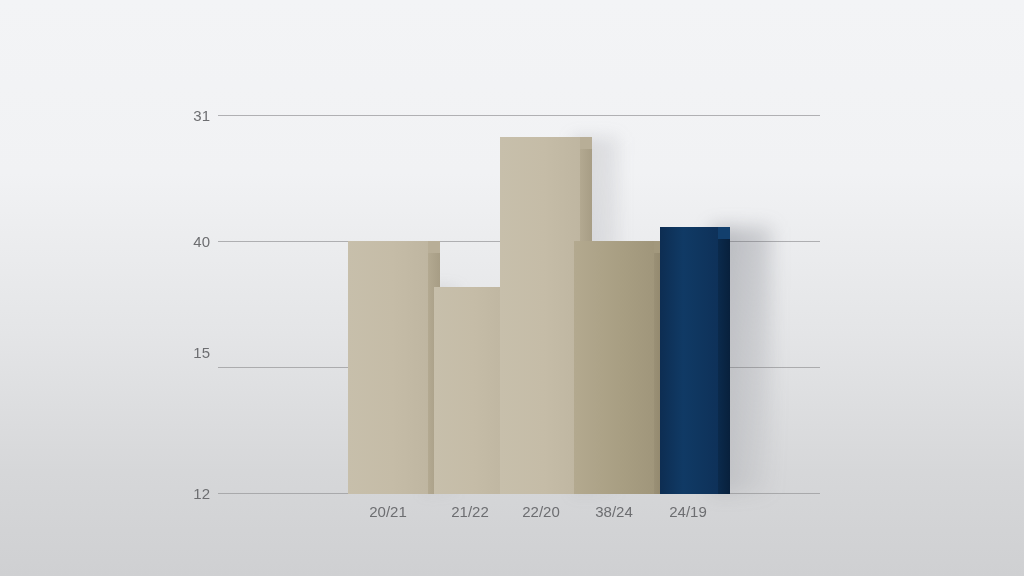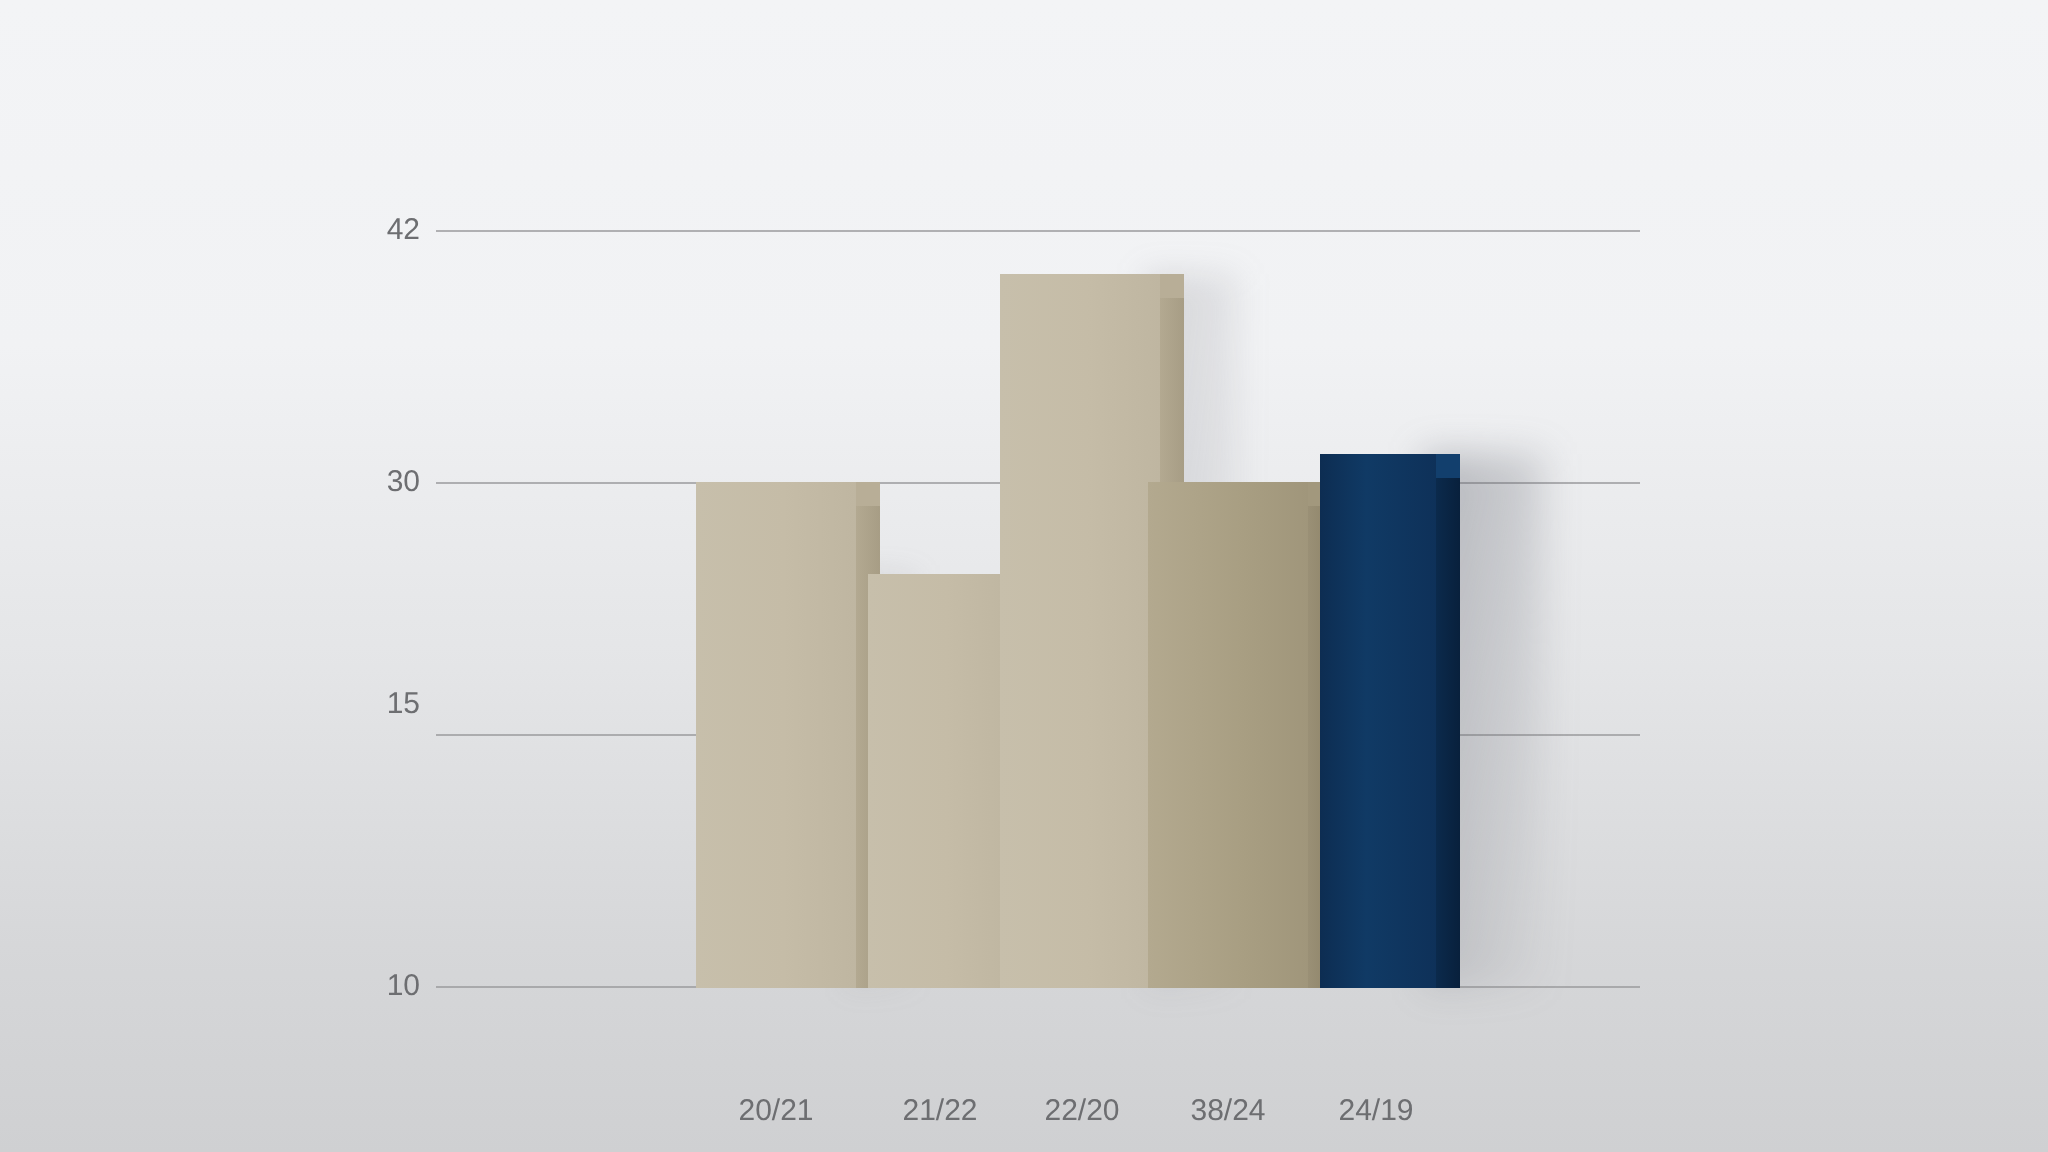--- a/index.html
+++ b/index.html
@@ -136,34 +136,33 @@
   }
   #x-axis-labels .xtick {
     position: absolute;
     top: 0;
     font-size: 15px;
     color: #6d6e71;
     text-align: center;
     font-family: "Liberation Sans", sans-serif;
     white-space: nowrap;
     transform: translateX(-50%);
-    margin-top: 44px;
   }
 </style>
 </head>
 <body>
 
 <div id="stage">
 
 
   <div id="y-axis-labels">
-    <div class="ytick" style="top:0px;">42</div>
-    <div class="ytick" style="top:126px;">30</div>
+    <div class="ytick" style="top:0px;">31</div>
+    <div class="ytick" style="top:126px;">40</div>
     <div class="ytick" style="top:237px;">15</div>
-    <div class="ytick" style="top:378px;">10</div>
+    <div class="ytick" style="top:378px;">12</div>
   </div>
 
   <div id="plot">
 
     <div class="gridline" style="top:0px;"></div>
     <div class="gridline" style="top:126px;"></div>
     <div class="gridline" style="top:252px;"></div>
     <div class="gridline" style="top:378px;"></div>
 
     <div class="bar-shadow" style="left:205px; top:172px; width:36px; height:207px;

